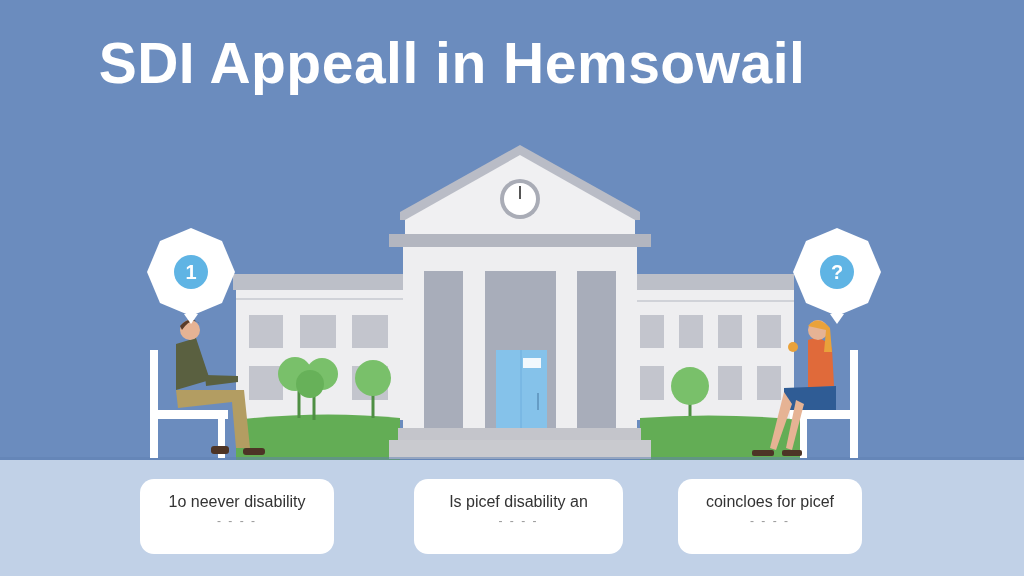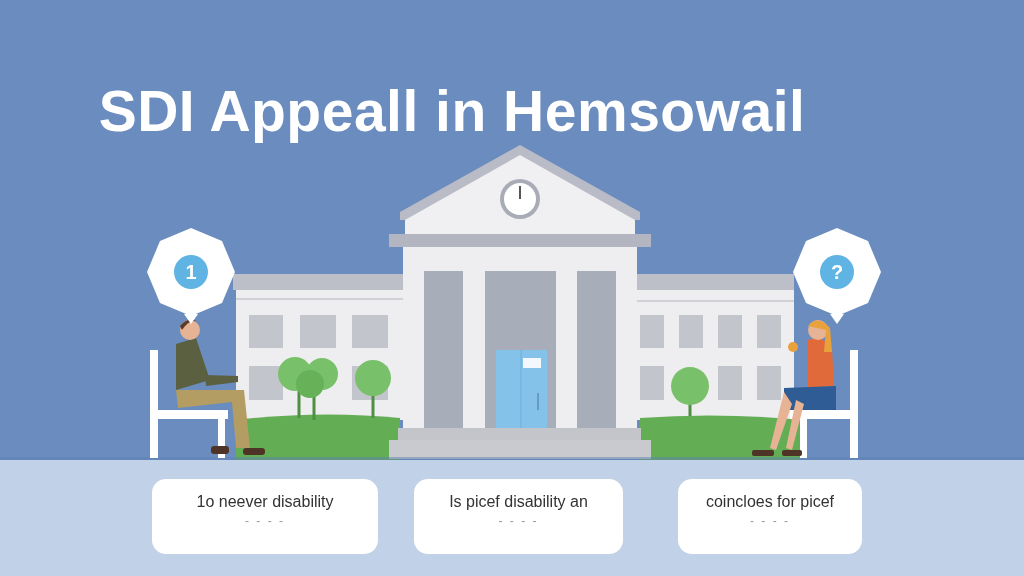--- a/index.html
+++ b/index.html
@@ -5,21 +5,21 @@
   * { box-sizing: border-box; margin: 0; padding: 0; }
   html, body { width: 1024px; height: 576px; overflow: hidden; }
   body {
     position: relative;
     background: #6b8cbe;
     font-family: "Liberation Sans", "DejaVu Sans", sans-serif;
   }
   .title {
     position: absolute; left: 0; top: 30px; width: 904px;
     text-align: center; color: #fff; font-weight: bold;
-    font-size: 57px; letter-spacing: 0.5px; margin-top: 48px;
+    font-size: 57px; letter-spacing: 0.5px;
   }
   .scene { position: absolute; left: 0; top: 0; width: 1024px; height: 576px; }
   .ground-band {
     position: absolute; left: 0; top: 460px; width: 1024px; height: 116px;
     background: #c1d1e7;
   }
   .card {
     position: absolute; top: 479px; height: 75px;
     background: #ffffff; border-radius: 14px;
     text-align: center; color: #333; font-size: 16px; line-height: 21px;
@@ -163,21 +163,21 @@
 
 <div class="bubble" style="left:145px; top:226px;">
   <div class="badge">1</div>
 </div>
 <div class="bubble" style="left:791px; top:226px;">
   <div class="badge">?</div>
 </div>
 
 <div class="ground-band"></div>
 
-<div class="card" style="left:152px; width:226px;">
+<div class="card" style="left:140px; width:194px;">
   <span class="line">1o neever disability</span>
   <span class="dash">- - - -</span>
 </div>
 <div class="card" style="left:414px; width:209px;">
   <span class="line">Is picef disability an</span>
   <span class="dash">- - - -</span>
 </div>
 <div class="card" style="left:678px; width:184px;">
   <span class="line">coincloes for picef</span>
   <span class="dash">- - - -</span>

